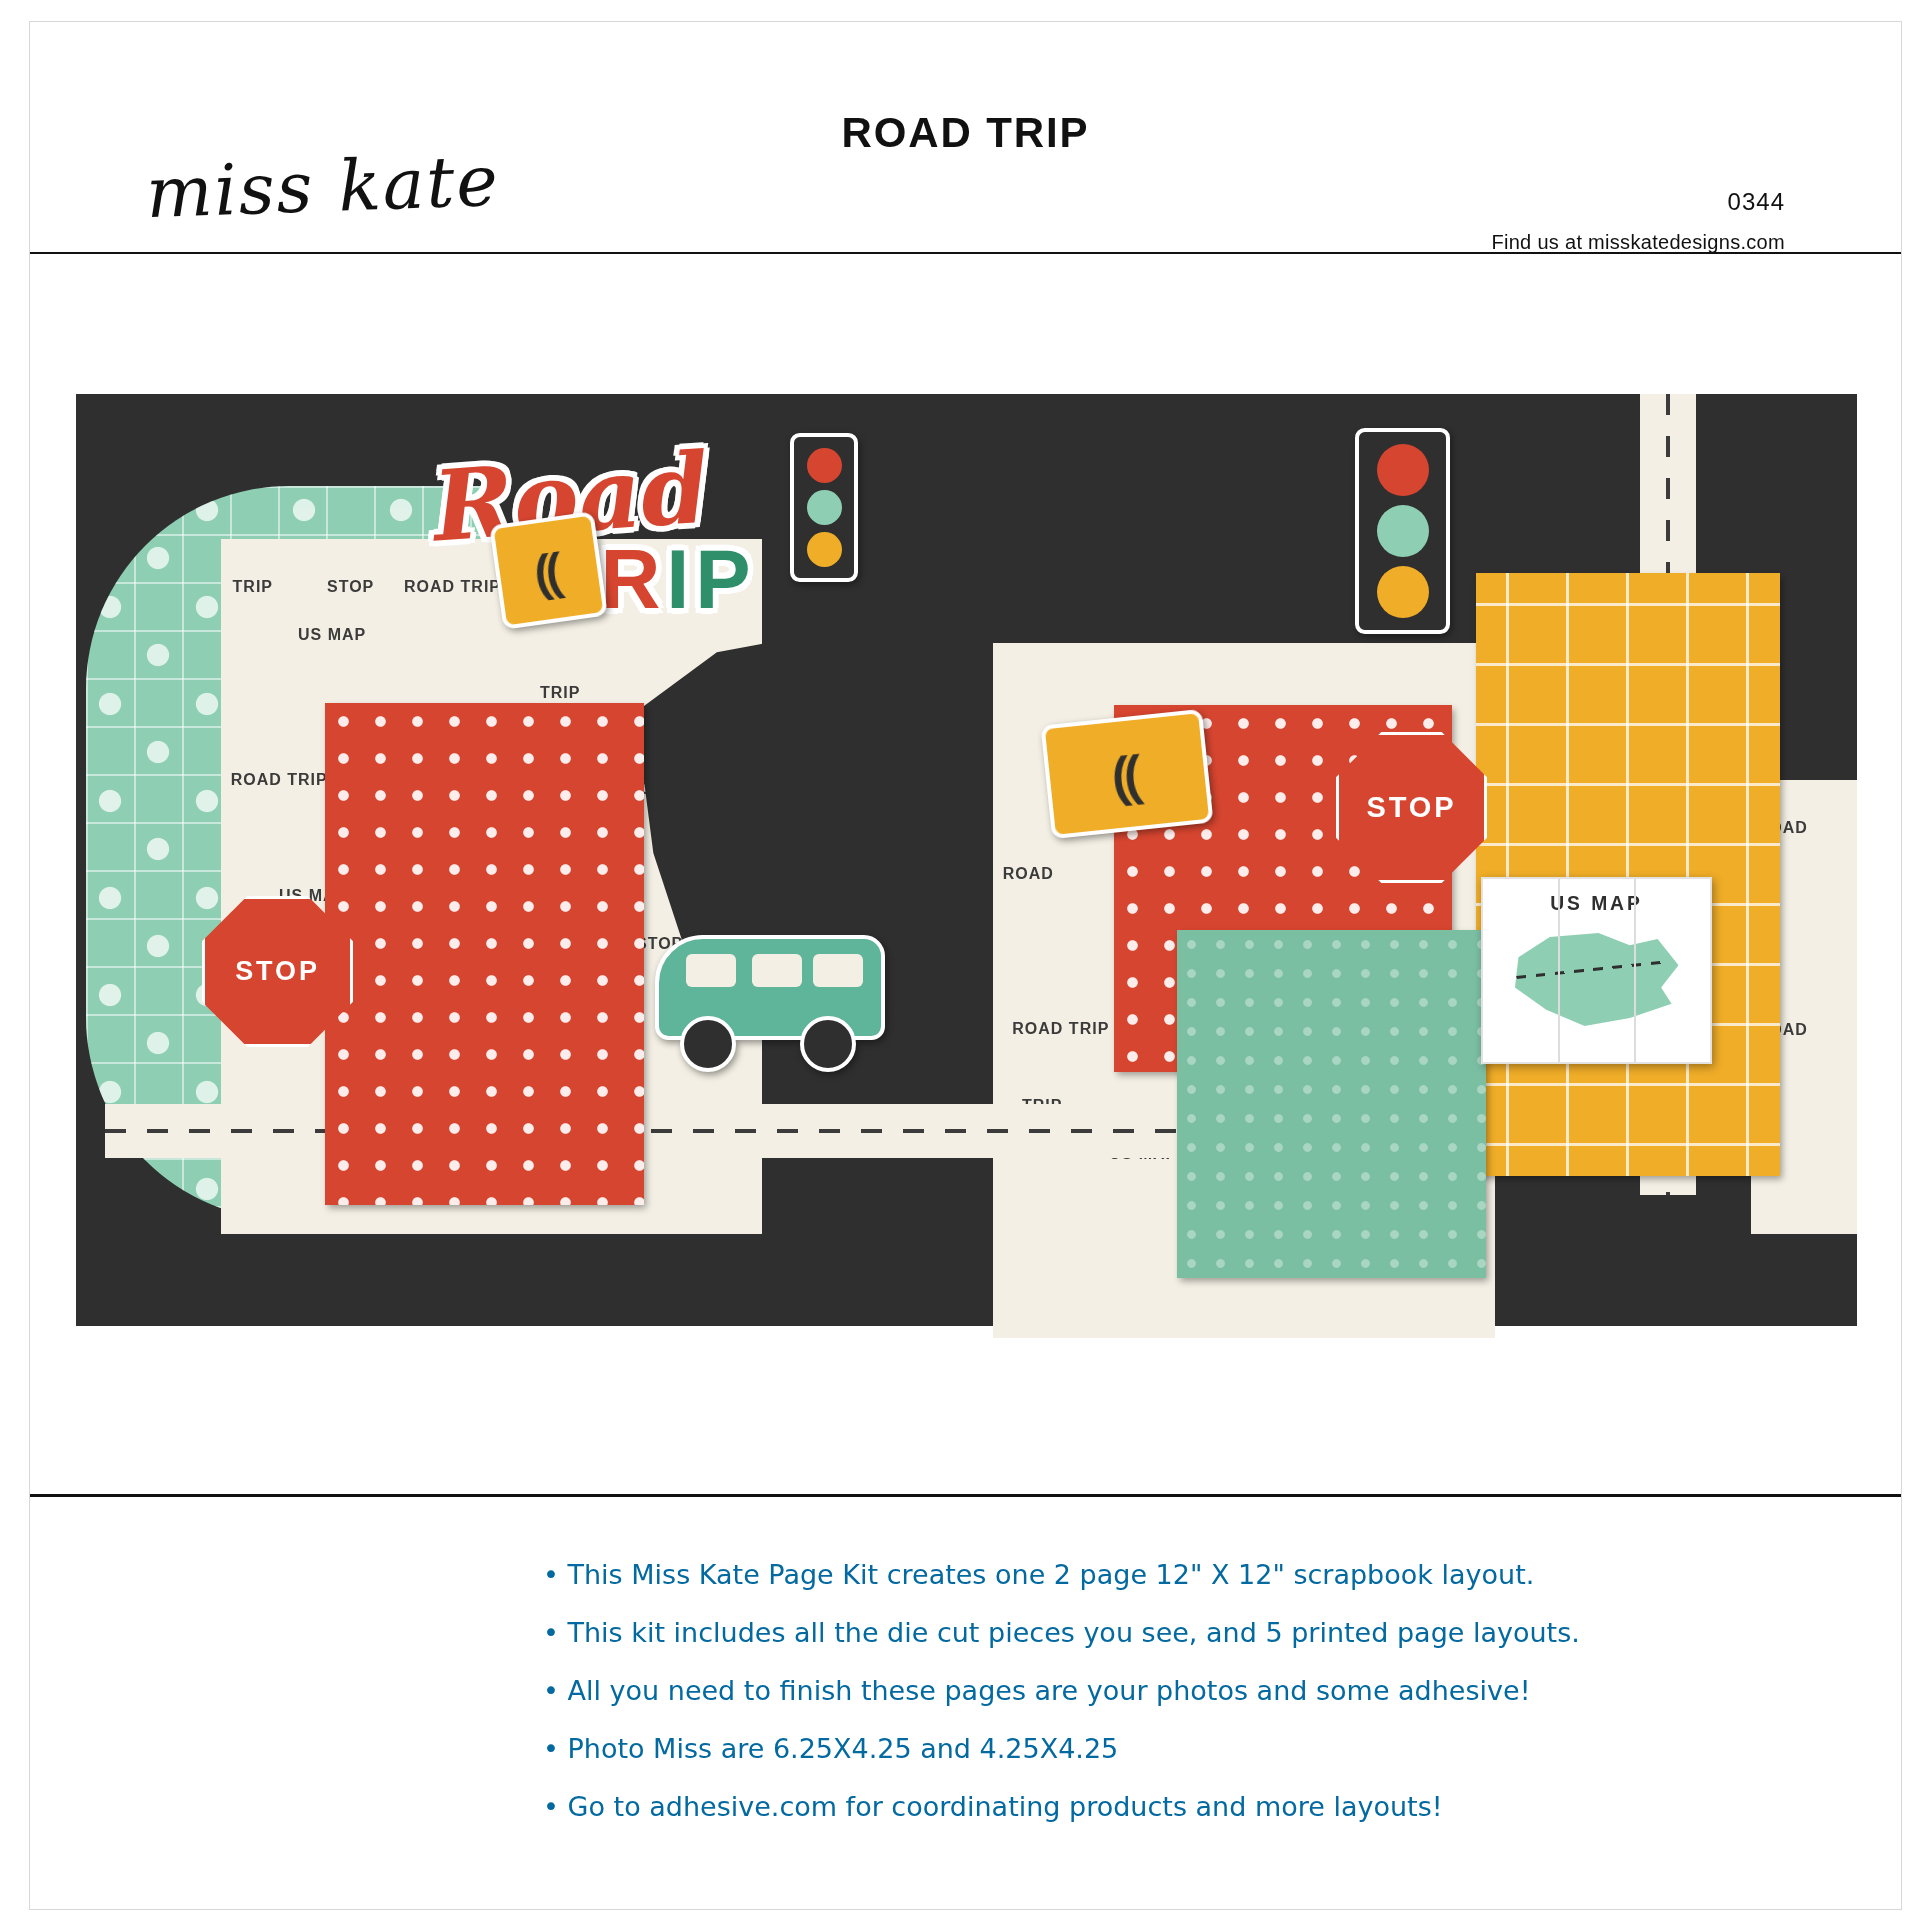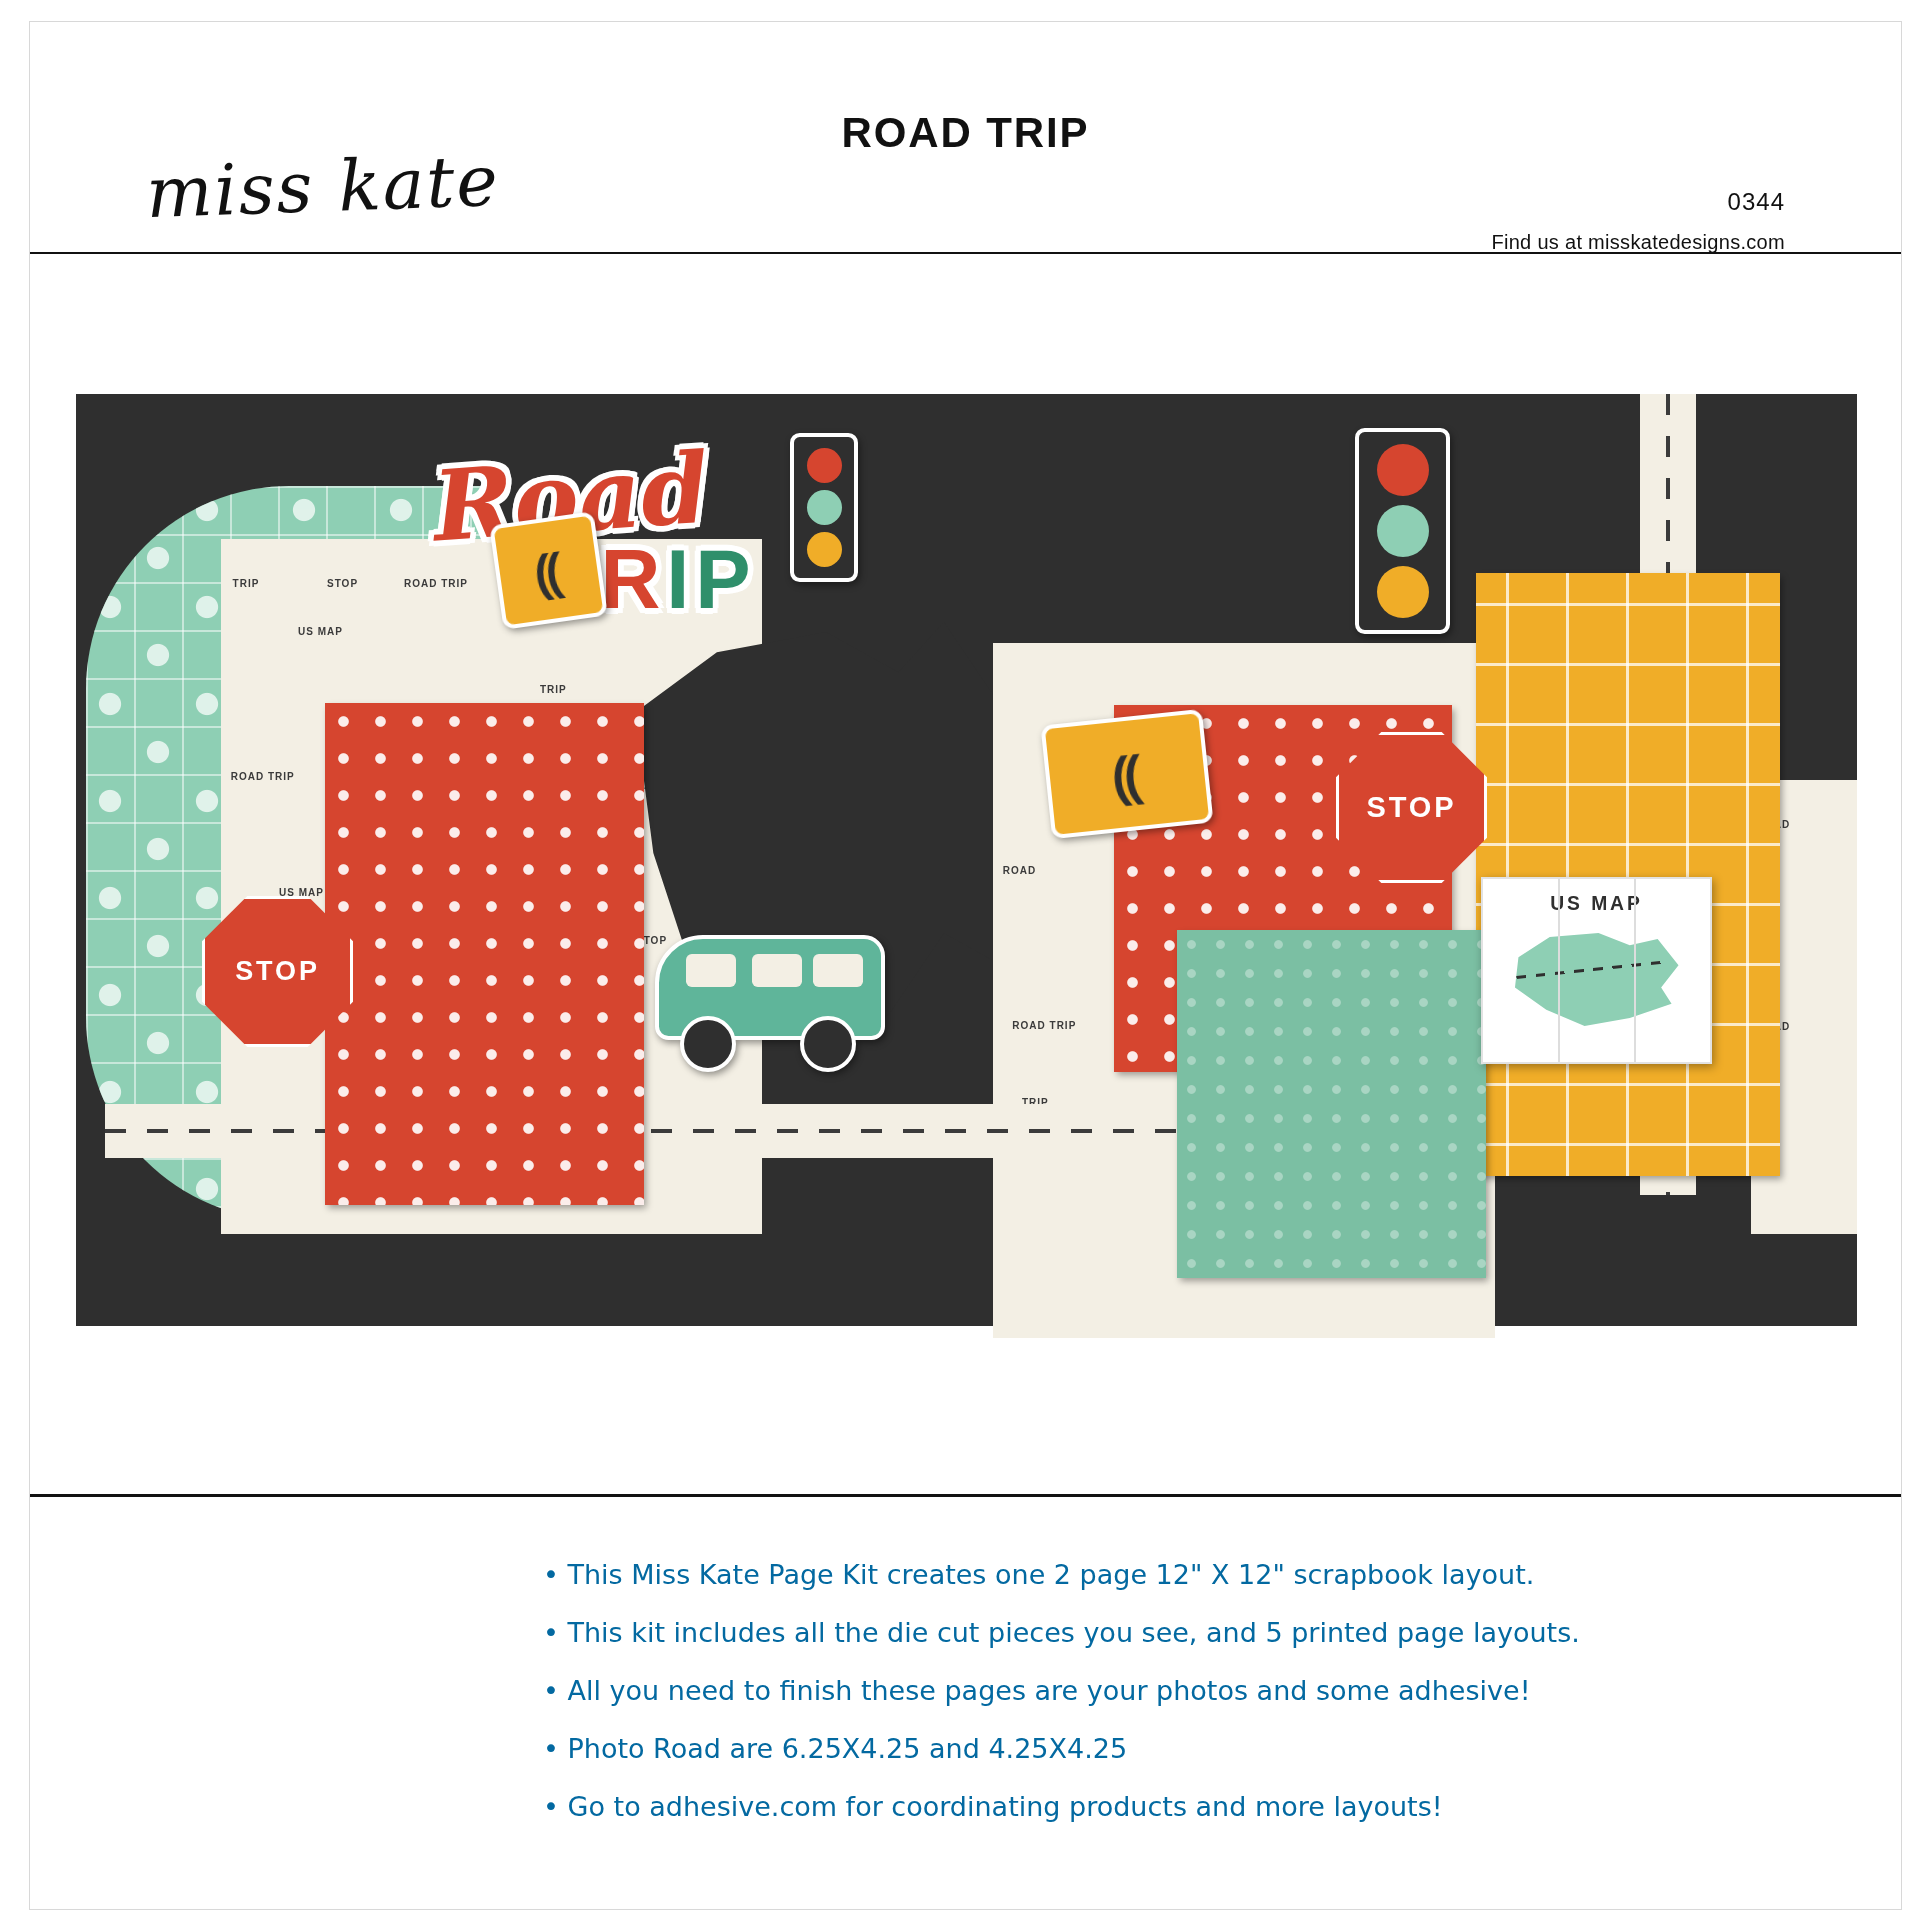--- a/index.html
+++ b/index.html
@@ -88,21 +88,21 @@
 
   .trip-paper{
     position:absolute;
     background:#f3efe4;
     overflow:hidden;
   }
   .trip-paper .txt{
     position:absolute;
     font-family:"Liberation Sans", sans-serif;
     font-weight:bold;
-    font-size:10px;
+    font-size:16px;
     letter-spacing:1px;
     color:#3b3b3b;
     white-space:nowrap;
   }
   .tp1{left:145px;top:145px;width:541px;height:695px;}
   .tp2{left:917px;top:249px;width:502px;height:695px;}
   .tp3{left:1675px;top:386px;width:106px;height:454px;}
 
   .dot-red{
     background:#d6452f;
@@ -389,19 +389,19 @@
       </div>
 
     </div>
   </div>
 
   <div class="footer">
     <ul class="bullets">
       <li>This Miss Kate Page Kit creates one 2 page 12" X 12" scrapbook layout.</li>
       <li>This kit includes all the die cut pieces you see, and 5 printed page layouts.</li>
       <li>All you need to finish these pages are your photos and some adhesive!</li>
-      <li>Photo Road are 6.25X4.25 and 4.25X4.25</li>
+      <li>Photo Miss are 6.25X4.25 and 4.25X4.25</li>
       <li>Go to adhesive.com for coordinating products and more layouts!</li>
     </ul>
   </div>
 
 </div>
 
 
 </body></html>

